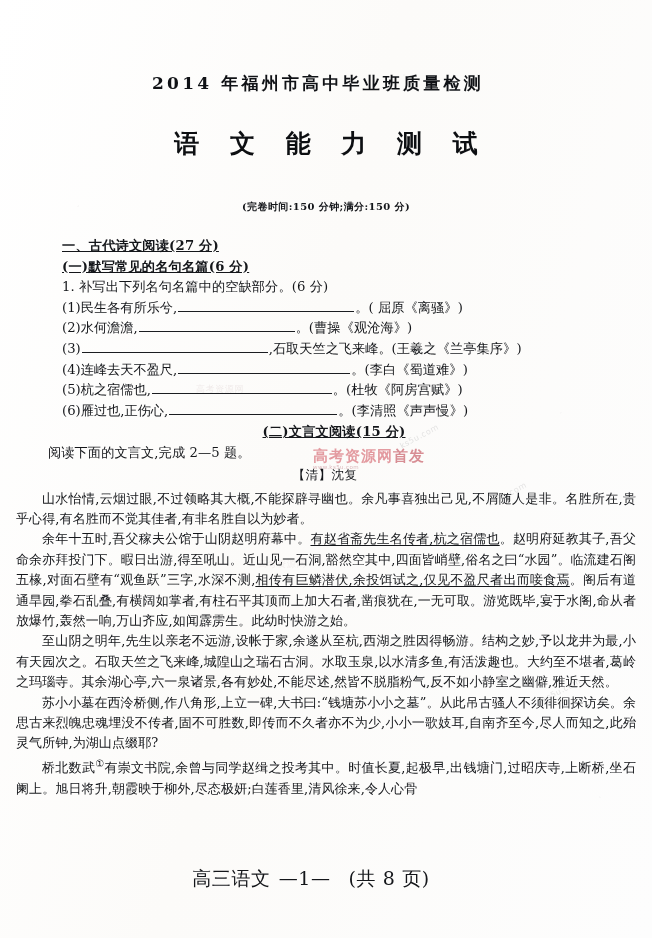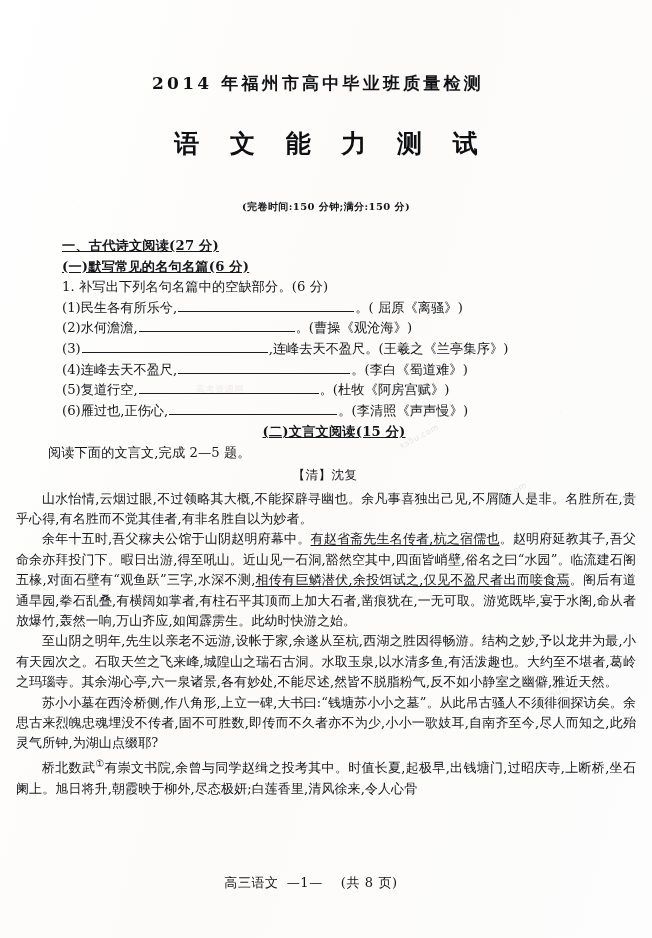--- a/index.html
+++ b/index.html
@@ -122,21 +122,21 @@
   .u { text-decoration: underline; text-underline-offset: 2px; }
   .fn { font-size: 10px; vertical-align: super; }
 
   
   .footer {
     position: absolute;
     left: 0;
     right: 0;
     bottom: 46px;
     text-align: center;
-    font-size: 13px;
+    font-size: 19px;
     letter-spacing: 0.6px;
     padding-right: 30px;
     z-index: 2;
   }
   .footer .pg { margin: 0 8px; }
   .footer .total { margin-left: 10px; }
 
   
   .wm {
     position: absolute;
@@ -174,20 +174,24 @@
     font-size: 9px;
     opacity: 0.5;
     letter-spacing: 0.6px;
   }
 </style>
 </head>
 <body>
 
 <div id="page">
 
+  <div class="wm wm-red" style="left:313px; top:447px;">
+    <span>高考资源网</span><span class="alt">首发</span>
+    <span class="wm-sub">www.ks5u.com</span>
+  </div>
   <div class="wm wm-tiny" style="left:196px; top:383px; opacity:.33;">
     <span>高考资源网</span>
   </div>
   <div class="wm wm-tiny" style="left:258px; top:558px; opacity:.28;">
     <span>高考资源网</span>
   </div>
   <div class="wm wm-faint" style="left:398px; top:432px;">
     <span>ks5u.com</span>
   </div>
   <div class="wm wm-faint" style="left:486px; top:490px;">
@@ -220,33 +224,33 @@
             <span>(2)</span>
             <span>水何澹澹,</span>
             <span class="fill-blank" style="width: 156px;"></span>
             <span>。</span>
             <span class="attr">(曹操《观沧海》)</span>
           </div>
           <div class="fill-row">
             <span>(3)</span>
             <span></span>
             <span class="fill-blank" style="width: 186px;"></span>
-            <span>,连峰去天不盈尺。</span>
+            <span>,石取天竺之飞来峰。</span>
             <span class="attr">(王羲之《兰亭集序》)</span>
           </div>
           <div class="fill-row">
             <span>(4)</span>
             <span>连峰去天不盈尺,</span>
             <span class="fill-blank" style="width: 172px;"></span>
             <span>。</span>
             <span class="attr">(李白《蜀道难》)</span>
           </div>
           <div class="fill-row">
             <span>(5)</span>
-            <span>复道行空,</span>
+            <span>杭之宿儒也,</span>
             <span class="fill-blank" style="width: 180px;"></span>
             <span>。</span>
             <span class="attr">(杜牧《阿房宫赋》)</span>
           </div>
           <div class="fill-row">
             <span>(6)</span>
             <span>雁过也,正伤心,</span>
             <span class="fill-blank" style="width: 168px;"></span>
             <span>。</span>
             <span class="attr">(李清照《声声慢》)</span>

